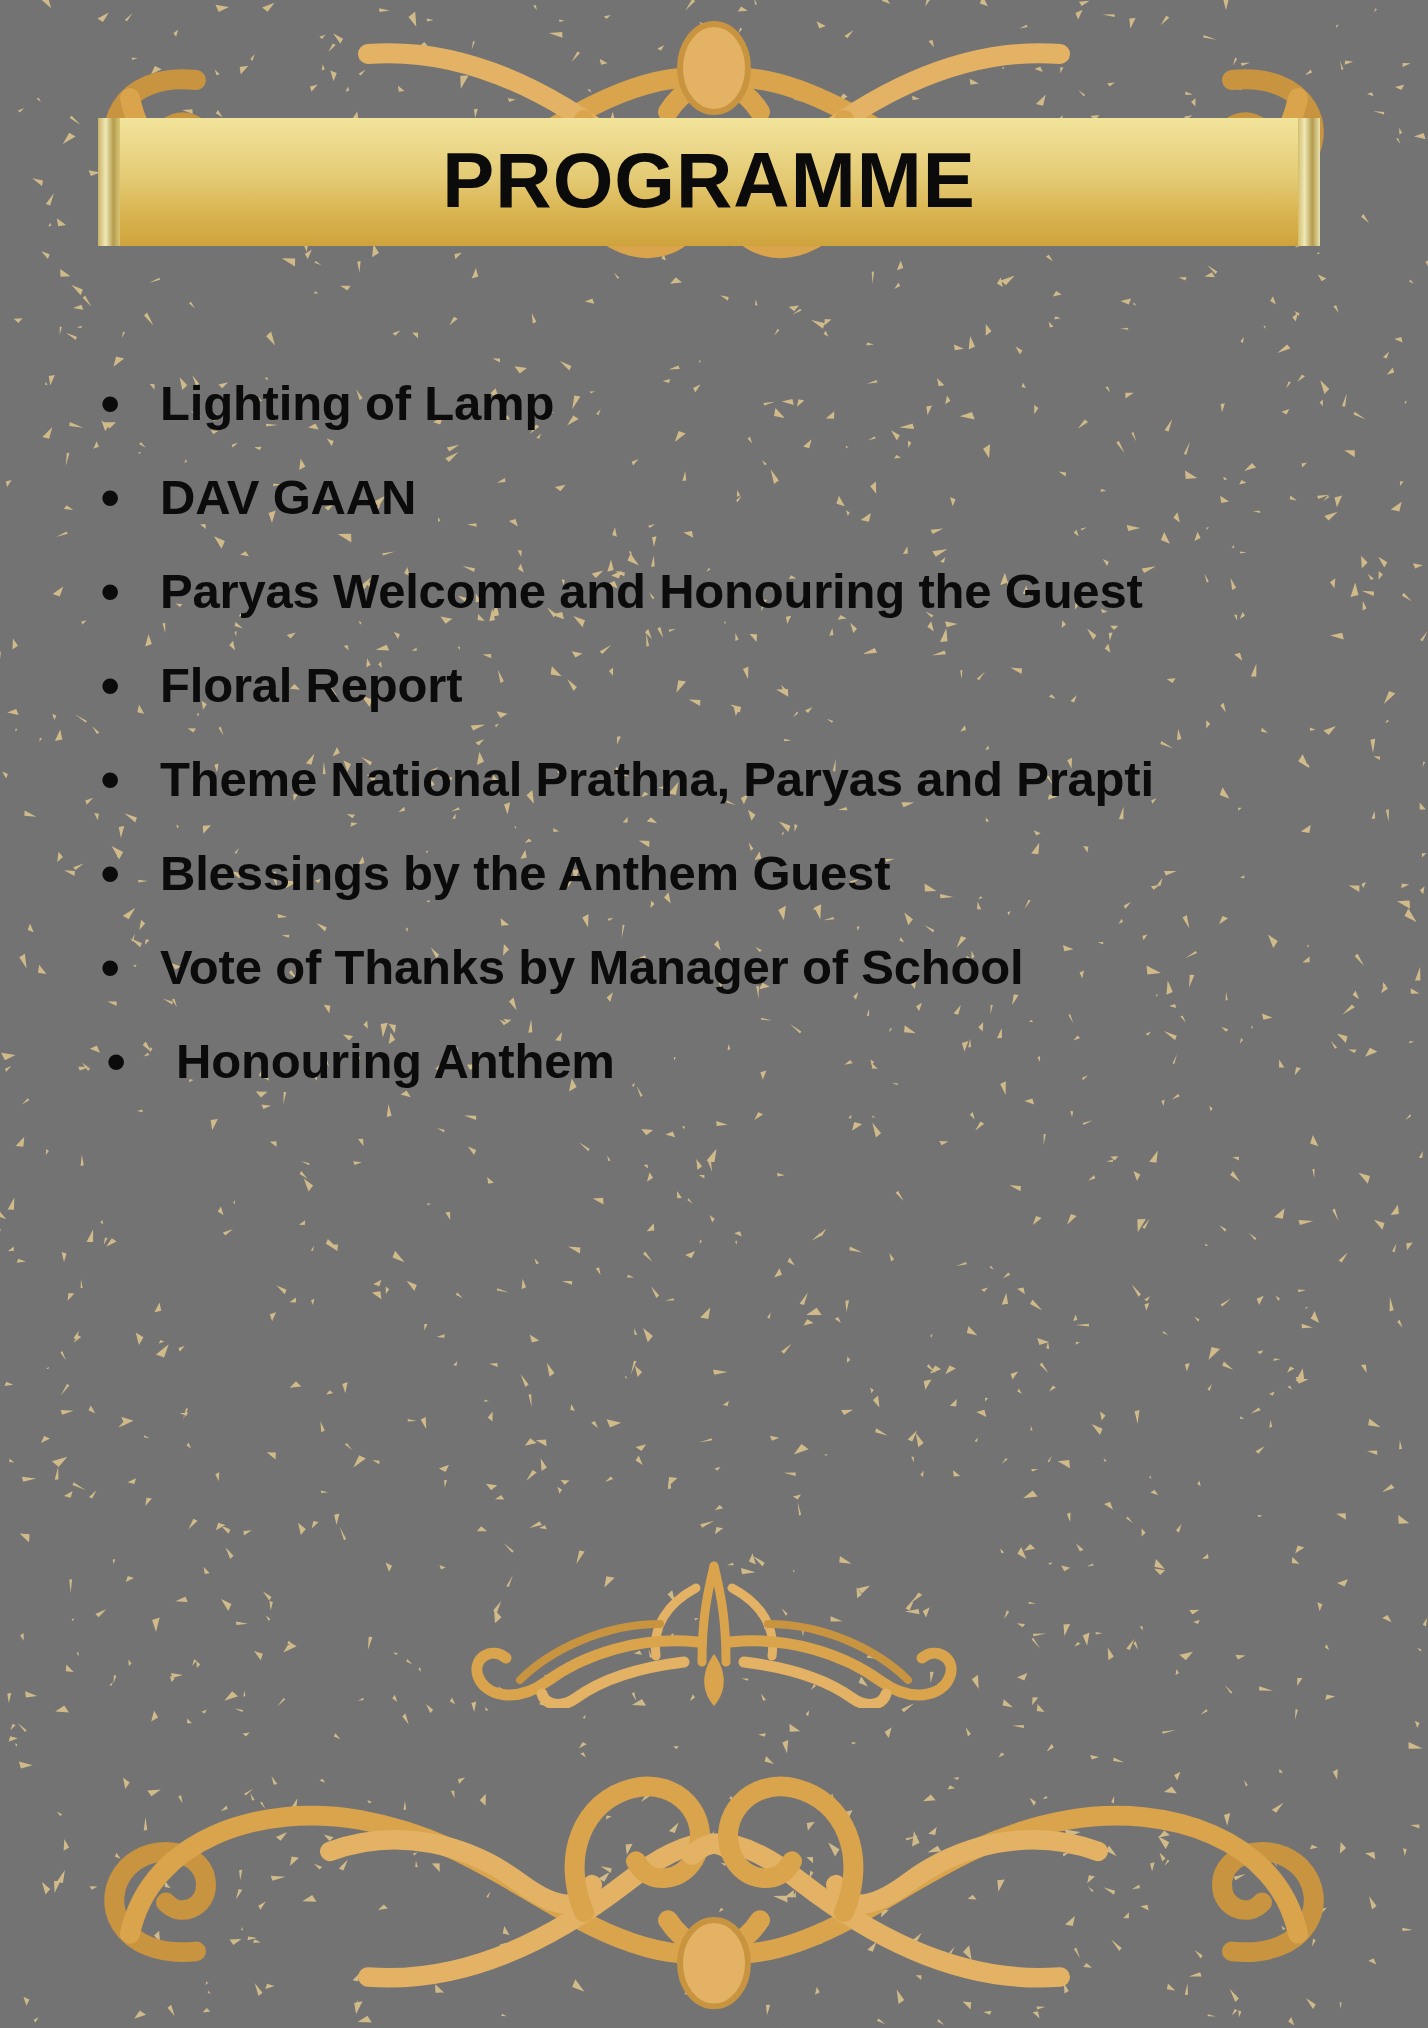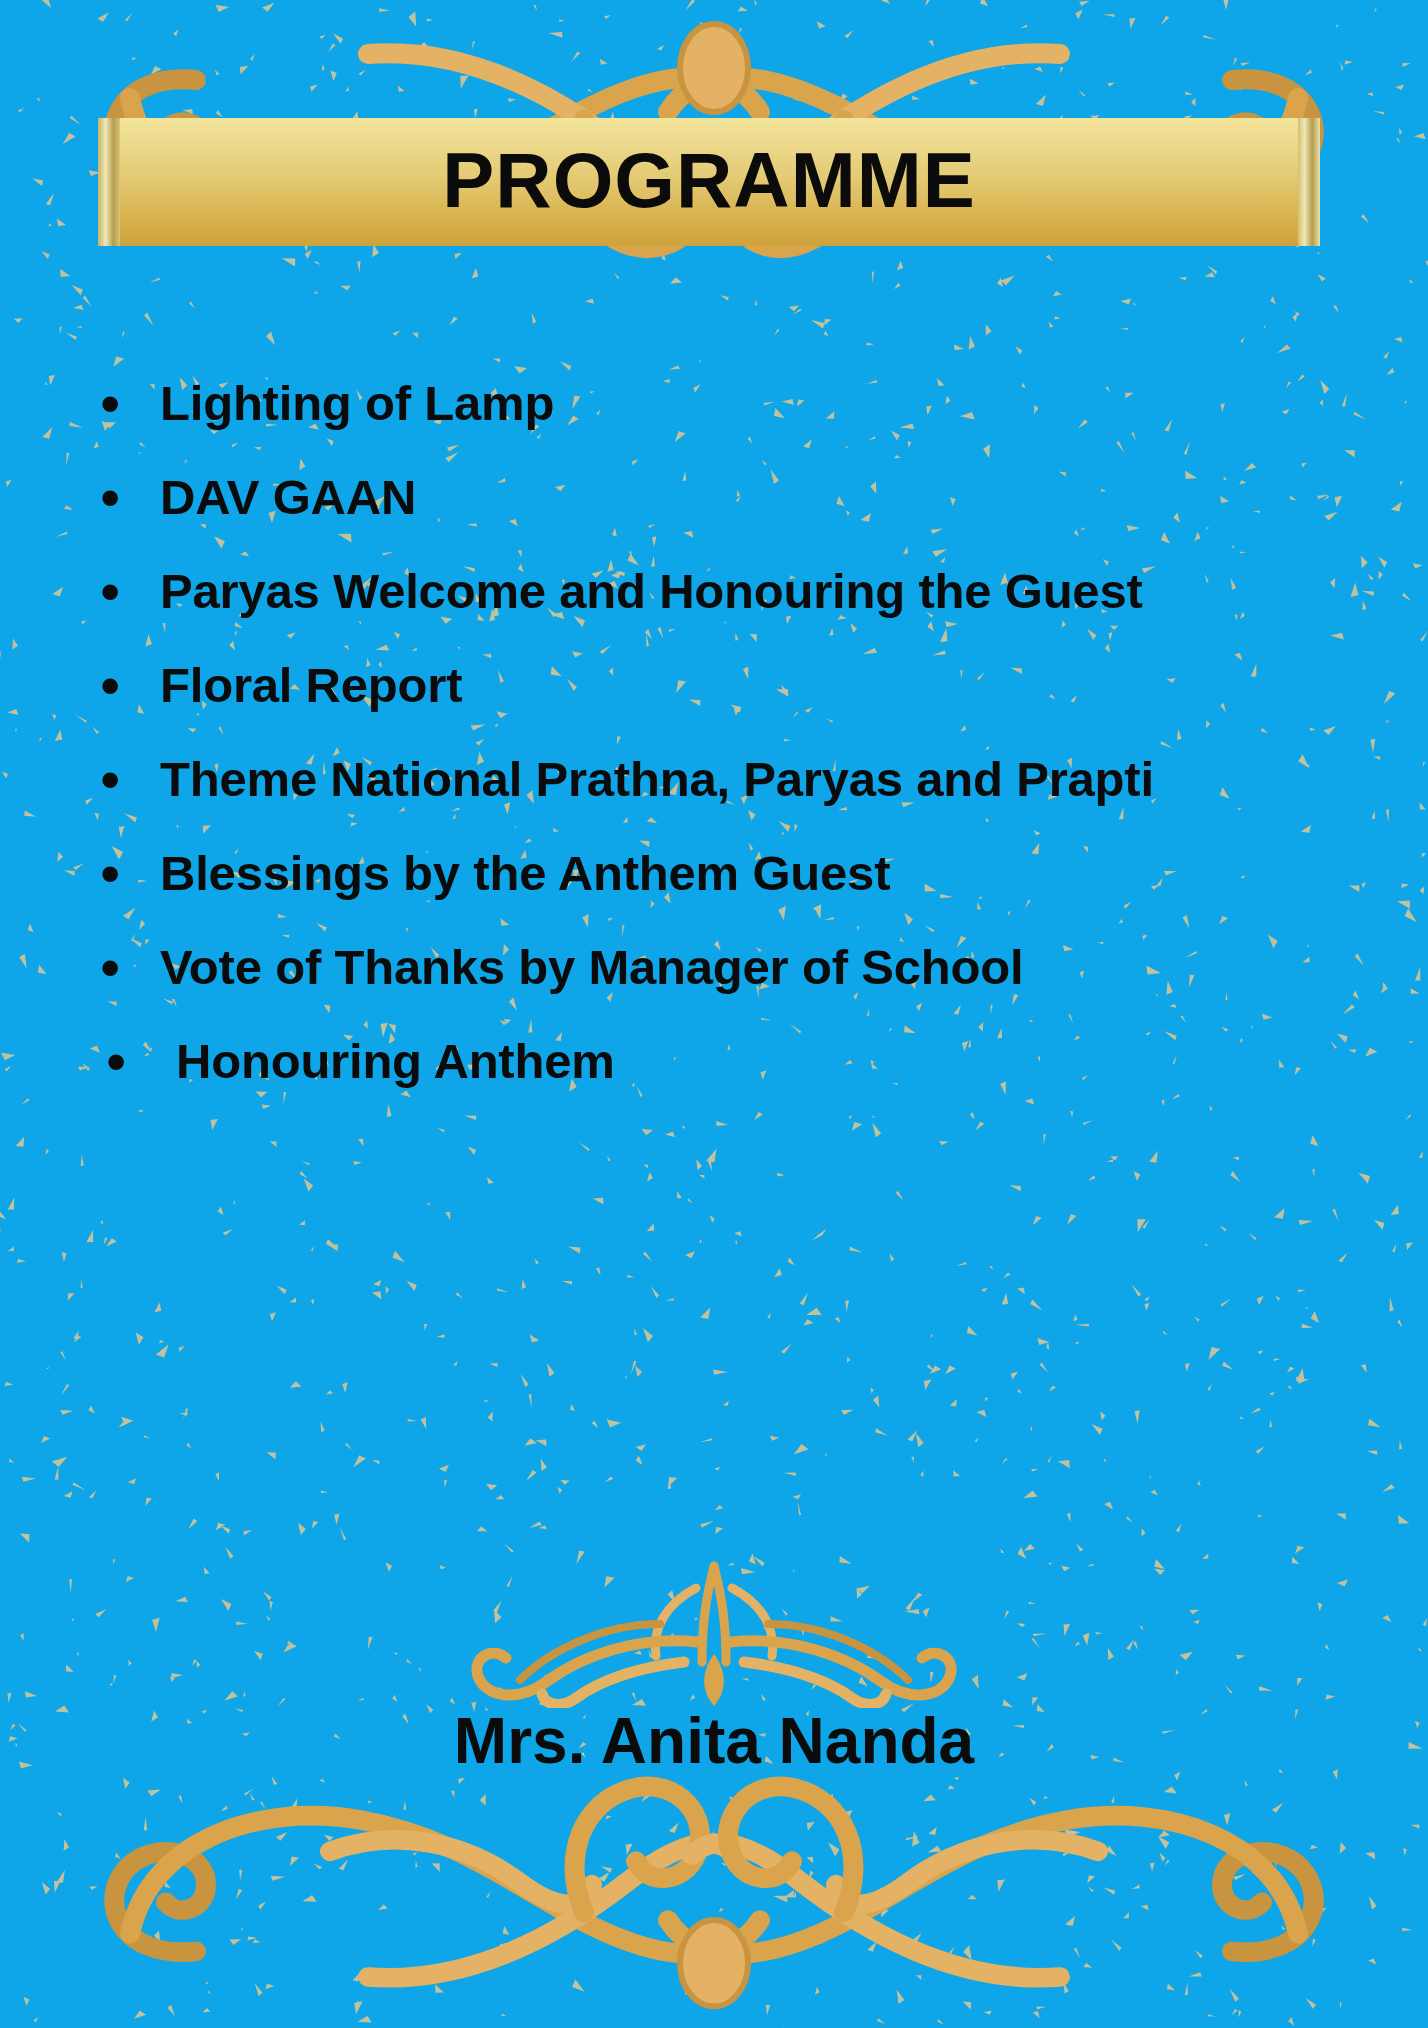--- a/index.html
+++ b/index.html
@@ -4,21 +4,21 @@
 <style>
   html, body {
     margin: 0;
     padding: 0;
     background: #ffffff;
   }
   #slide {
     position: relative;
     width: 1428px;
     height: 2028px;
-    background: #0ea5e9;
+    background: #737373;
     overflow: hidden;
     font-family: "Liberation Sans", sans-serif;
   }
 
   
   .speckles {
     position: absolute;
     inset: 0;
     pointer-events: none;
     z-index: 1;
@@ -226,21 +226,20 @@
       <path d="M226 66 C 170 66 116 92 86 122" stroke="#c8943f" stroke-width="8"></path>
 
       <path d="M296 84 C 354 78 410 96 448 124 C 476 144 508 140 516 118
                C 522 100 502 88 488 100"></path>
       <path d="M310 104 C 360 110 396 124 418 140 C 432 150 448 148 452 136" stroke="#e3b264"></path>
       <path d="M334 66 C 390 66 444 92 474 122" stroke="#c8943f" stroke-width="8"></path>
     </g>
     <path d="M280 96 C 268 112 266 132 280 148 C 294 132 292 112 280 96Z" fill="#d9a44c"></path>
   </svg>
 
-  <div class="sig sig-name">Mrs. Anita Nanda</div>
 
   <svg class="orn orn-bottom" viewBox="0 0 1428 270" preserveAspectRatio="none" aria-hidden="true">
     <g transform="translate(0,270) scale(1,-1)">
       <g fill="none" stroke="#d9a44c" stroke-width="20" stroke-linecap="round">
         <path d="M196 78 C 120 70 96 130 128 164 C 156 192 206 180 206 146 C 206 122 180 112 166 128" stroke="#c8943f"></path>
         <path d="M130 96 C 150 192 260 230 360 212 C 460 194 520 140 592 104
                  C 664 68 730 62 760 110" stroke="#d9a44c"></path>
         <path d="M330 180 C 400 206 470 186 520 148 C 560 118 586 120 592 146" stroke="#e3b264"></path>
         <path d="M368 52 C 470 44 560 96 626 148 C 676 188 714 200 736 176" stroke="#e3b264"></path>
         <path d="M584 118 C 560 176 584 232 632 244 C 678 256 712 214 696 176

